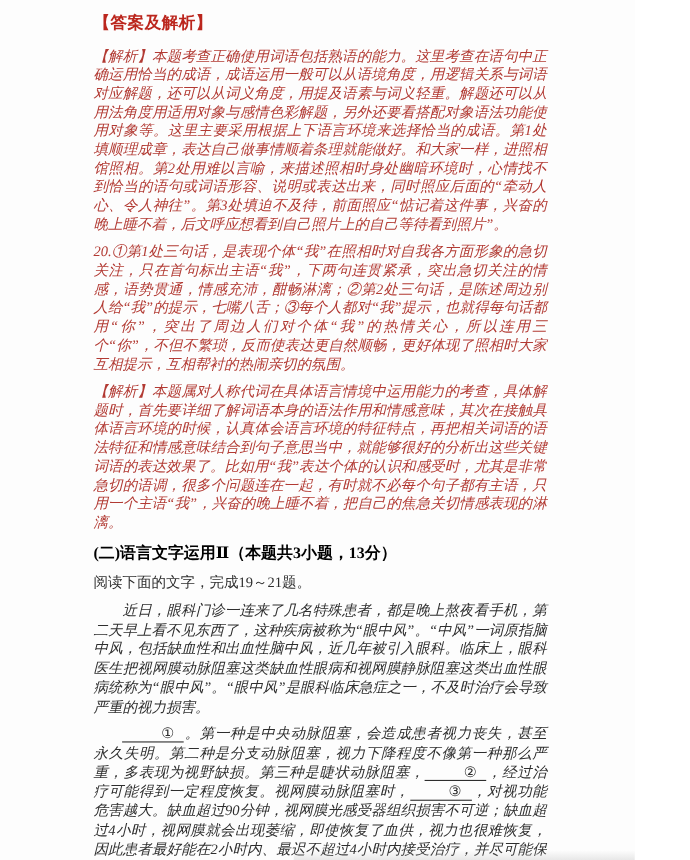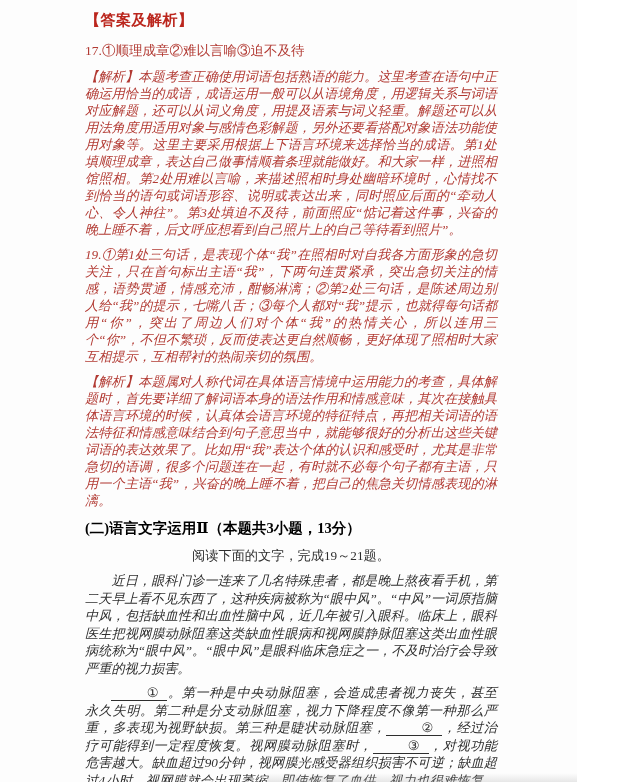--- a/index.html
+++ b/index.html
@@ -17,21 +17,21 @@
   .page {
     position: absolute;
     top: 0; left: 0;
     width: 577px;
     height: 782px;
     background: #fdfdfd;
     box-sizing: border-box;
     padding: 11px 80px 0 85px;
   }
   .red    { color: #b23a33; }
-  .black  { color: #2e2e2e; text-align: center; }
+  .black  { color: #2e2e2e; }
   h1.doc-title {
     font-size: 15px;
     font-weight: bold;
     color: #bb261d;
     margin: 0 0 12px 0;
     letter-spacing: 0.5px;
   }
   h2.sec-title {
     font-size: 14.5px;
     font-weight: bold;
@@ -82,25 +82,24 @@
     background: linear-gradient(to bottom, rgba(255,255,255,0), rgba(190,190,190,0.35));
   }
 </style>
 </head>
 <body>
 
 <div class="page">
 
   <h1 class="doc-title">【答案及解析】</h1>
 
-  <p class="red answer-line">17.①顺理成章②难以言喻③迫不及待</p>
 
   <p class="red analysis just">【解析】本题考查正确使用词语包括熟语的能力。这里考查在语句中正确运用恰当的成语，成语运用一般可以从语境角度，用逻辑关系与词语对应解题，还可以从词义角度，用提及语素与词义轻重。解题还可以从用法角度用适用对象与感情色彩解题，另外还要看搭配对象语法功能使用对象等。这里主要采用根据上下语言环境来选择恰当的成语。第1处填顺理成章，表达自己做事情顺着条理就能做好。和大家一样，进照相馆照相。第2处用难以言喻，来描述照相时身处幽暗环境时，心情找不到恰当的语句或词语形容、说明或表达出来，同时照应后面的“牵动人心、令人神往”。第3处填迫不及待，前面照应“惦记着这件事，兴奋的晚上睡不着，后文呼应想看到自己照片上的自己等待看到照片”。</p>
 
-  <p class="red analysis just">19.①第1处三句话，是表现个体“我”在照相时对自我各方面形象的急切关注，只在首句标出主语“我”，下两句连贯紧承，突出急切关注的情感，语势贯通，情感充沛，酣畅淋漓；②第2处三句话，是陈述周边别人给“我”的提示，七嘴八舌；③每个人都对“我”提示，也就得每句话都用“你”，突出了周边人们对个体“我”的热情关心，所以连用三个“你”，不但不繁琐，反而使表达更自然顺畅，更好体现了照相时大家互相提示，互相帮衬的热闹亲切的氛围。</p>
+  <p class="red analysis just">20.①第1处三句话，是表现个体“我”在照相时对自我各方面形象的急切关注，只在首句标出主语“我”，下两句连贯紧承，突出急切关注的情感，语势贯通，情感充沛，酣畅淋漓；②第2处三句话，是陈述周边别人给“我”的提示，七嘴八舌；③每个人都对“我”提示，也就得每句话都用“你”，突出了周边人们对个体“我”的热情关心，所以连用三个“你”，不但不繁琐，反而使表达更自然顺畅，更好体现了照相时大家互相提示，互相帮衬的热闹亲切的氛围。</p>
 
   <p class="red analysis just">【解析】本题属对人称代词在具体语言情境中运用能力的考查，具体解题时，首先要详细了解词语本身的语法作用和情感意味，其次在接触具体语言环境的时候，认真体会语言环境的特征特点，再把相关词语的语法特征和情感意味结合到句子意思当中，就能够很好的分析出这些关键词语的表达效果了。比如用“我”表达个体的认识和感受时，尤其是非常急切的语调，很多个问题连在一起，有时就不必每个句子都有主语，只用一个主语“我”，兴奋的晚上睡不着，把自己的焦急关切情感表现的淋漓。</p>
 
   <h2 class="sec-title">(二)语言文字运用Ⅱ（本题共3小题，13分）</h2>
 
   <p class="black">阅读下面的文字，完成19～21题。</p>
 
   <p class="black passage indent just">近日，眼科门诊一连来了几名特殊患者，都是晚上熬夜看手机，第二天早上看不见东西了，这种疾病被称为“眼中风”。“中风”一词原指脑中风，包括缺血性和出血性脑中风，近几年被引入眼科。临床上，眼科医生把视网膜动脉阻塞这类缺血性眼病和视网膜静脉阻塞这类出血性眼病统称为“眼中风”。“眼中风”是眼科临床急症之一，不及时治疗会导致严重的视力损害。</p>
 
   <p class="black passage indent just"><span class="blank">①</span><span>。第一种是中央动脉阻塞，会造成患者视力丧失，甚至永久失明。第二种是分支动脉阻塞，视力下降程度不像第一种那么严重，多表现为视野缺损。第三种是睫状动脉阻塞，</span><span class="blank">②</span><span>，经过治疗可能得到一定程度恢复。视网膜动脉阻塞时，</span><span class="blank">③</span><span>，对视功能危害越大。缺血超过90分钟，视网膜光感受器组织损害不可逆；缺血超过4小时，视网膜就会出现萎缩，即使恢复了血供，视力也很难恢复，因此患者最好能在2小时内、最迟不超过4小时内接受治疗，并尽可能保住自己的视力视网膜静脉阻塞主要表现为眼底出血，并由此导致视物模糊变形、视野损或注视点黑影等，不及时治疗也会导致严重后果。</span></p>

